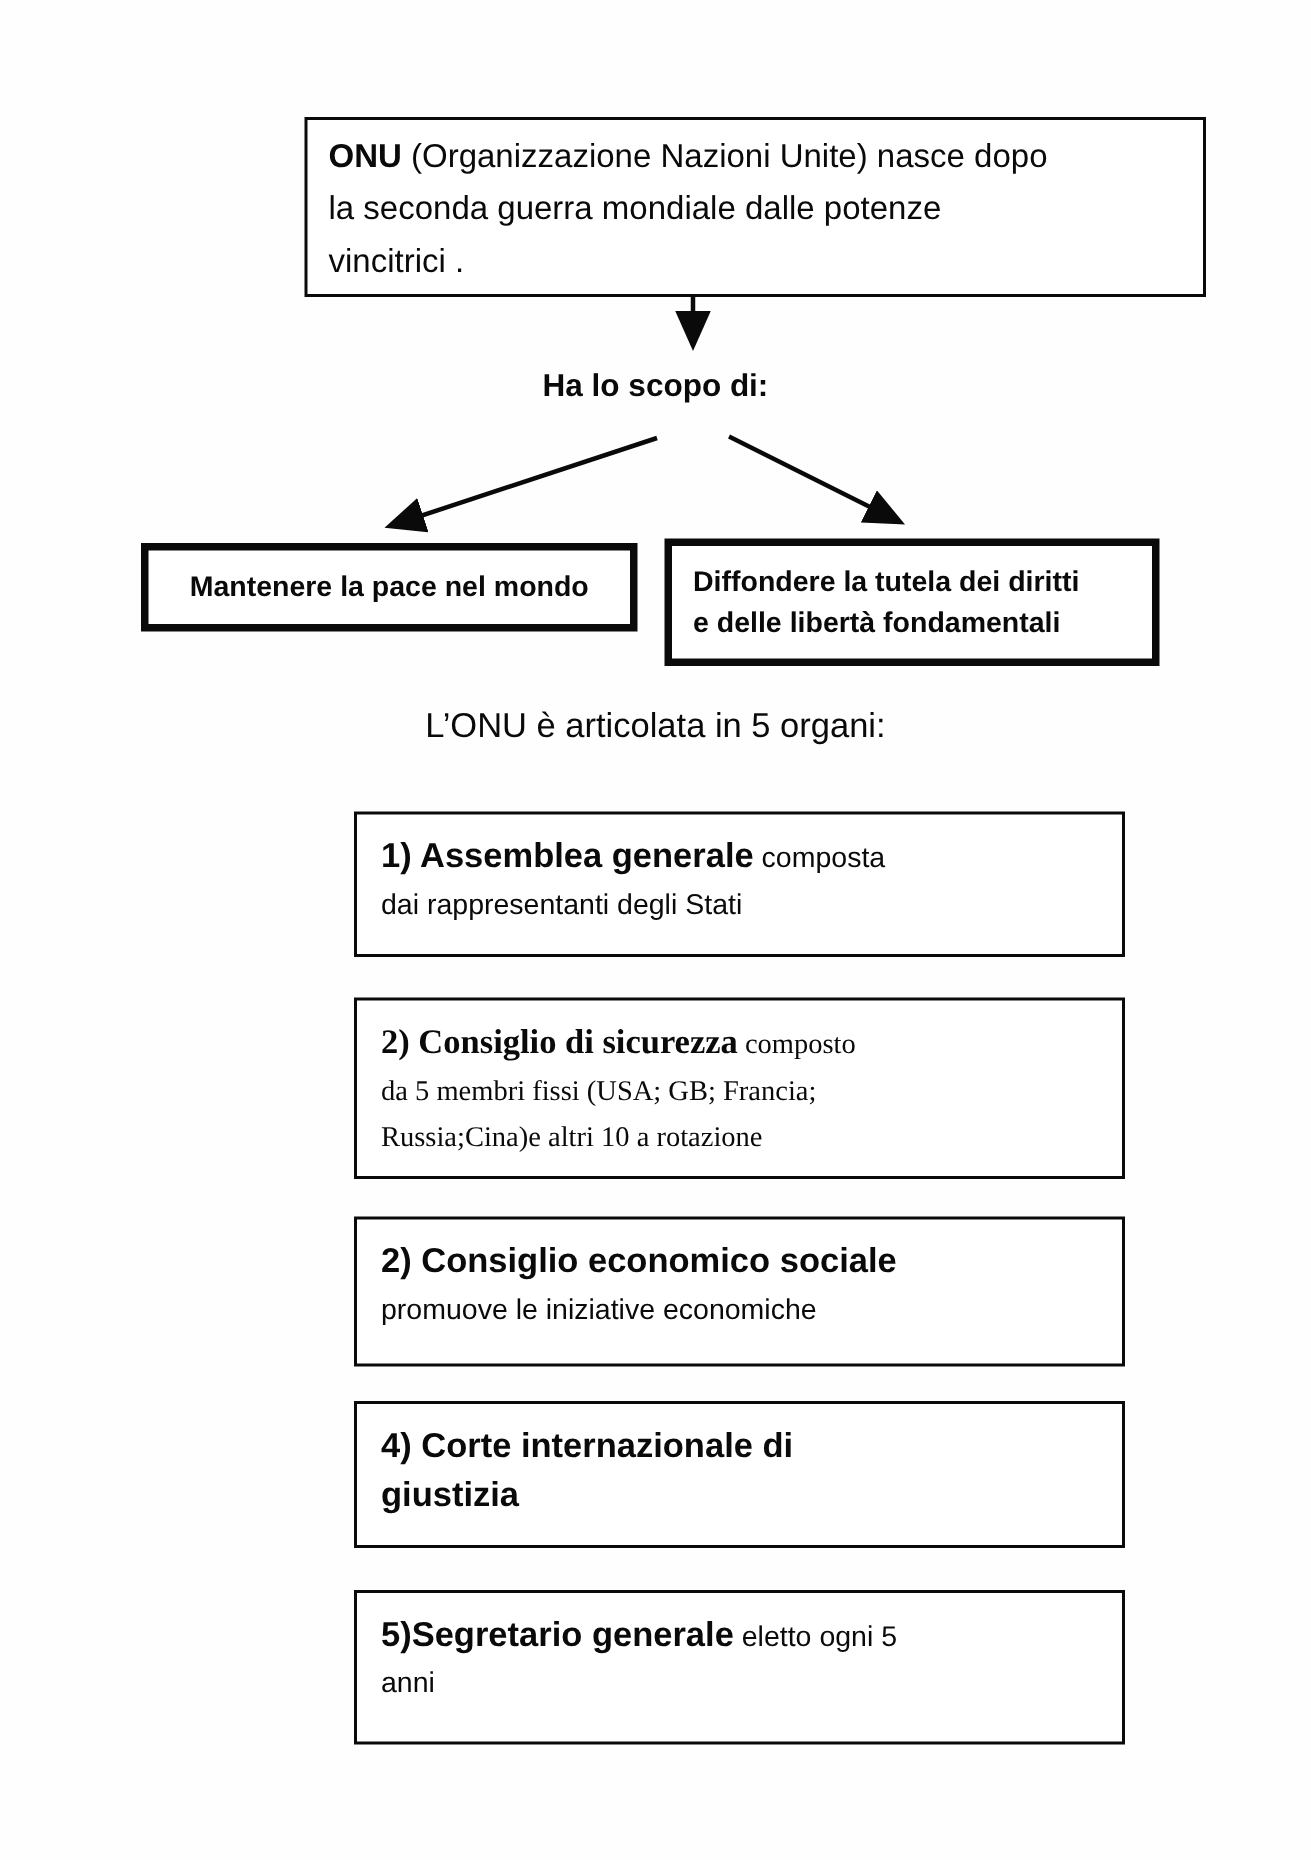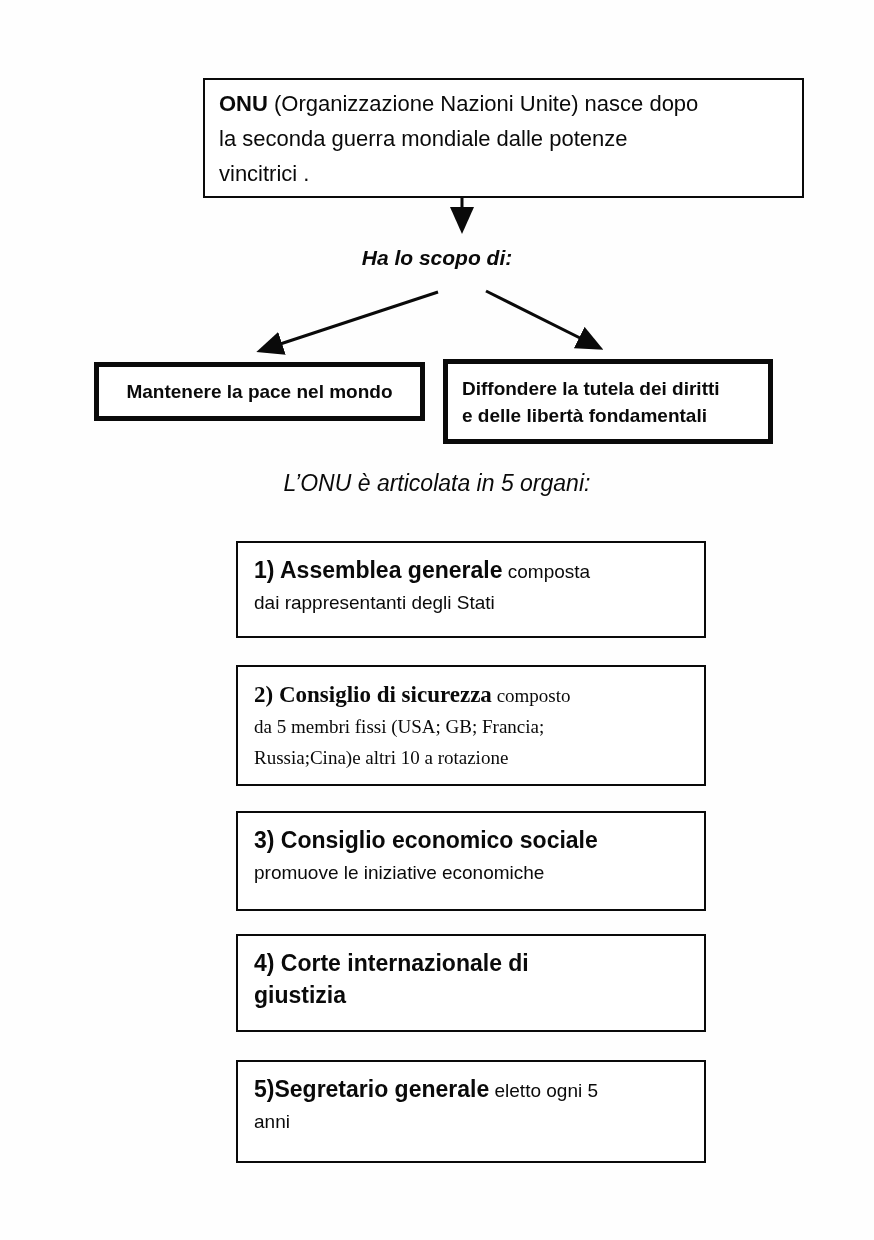--- a/index.html
+++ b/index.html
@@ -27,21 +27,20 @@
   #intro-box{
     left:175px;top:78px;width:601px;height:120px;
     padding:6px 14px;
     font-size:22px;line-height:35px;
   }
   #intro-box b{font-weight:bold;}
   
   .center-heading{
     position:absolute;left:0;width:874px;
     text-align:center;
-    font-style:italic;
   }
   #purpose-heading{
     top:246px;
     font-size:21px;font-weight:bold;
   }
   #organs-heading{
     top:470px;
     font-size:23px;font-weight:normal;
   }
   
@@ -56,21 +55,21 @@
   #goal-box-peace{
     left:94px;top:362px;width:331px;height:59px;
     justify-content:center;text-align:center;
   }
   #goal-box-rights{
     left:443px;top:359px;width:330px;height:85px;
     padding:0 14px;text-align:left;
   }
   
   .organ-box{
-    left:208px;width:470px;
+    left:208px;width:514px;
     padding:12px 16px;
     font-size:19px;line-height:31px;
   }
   .organ-box .lead{font-weight:bold;font-size:23px;}
   #organ-box-1{top:541px;height:97px;}
   #organ-box-2{top:665px;height:121px;font-family:Liberation Serif, serif;}
   #organ-box-3{top:811px;height:100px;}
   #organ-box-4{top:934px;height:98px;}
   #organ-box-5{top:1060px;height:103px;}
   
@@ -118,21 +117,21 @@
 dai rappresentanti degli Stati</span></span>
   </div>
 
   <div id="organ-box-2" class="box organ-box">
     <span class="pre"><span class="lead">2) Consiglio di sicurezza</span><span class="pre"> composto
 da 5 membri fissi (USA; GB; Francia;
 Russia;Cina)e altri 10 a rotazione</span></span>
   </div>
 
   <div id="organ-box-3" class="box organ-box">
-    <span class="pre"><span class="lead">3) Consiglio economico sociale</span><span class="pre">
+    <span class="pre"><span class="lead">2) Consiglio economico sociale</span><span class="pre">
 promuove le iniziative economiche</span></span>
   </div>
 
   <div id="organ-box-4" class="box organ-box">
     <span class="pre"><span class="lead pre">4) Corte internazionale di
 giustizia</span><span class="pre"></span></span>
   </div>
 
   <div id="organ-box-5" class="box organ-box">
     <span class="pre"><span class="lead">5)Segretario generale</span><span class="pre"> eletto ogni 5

